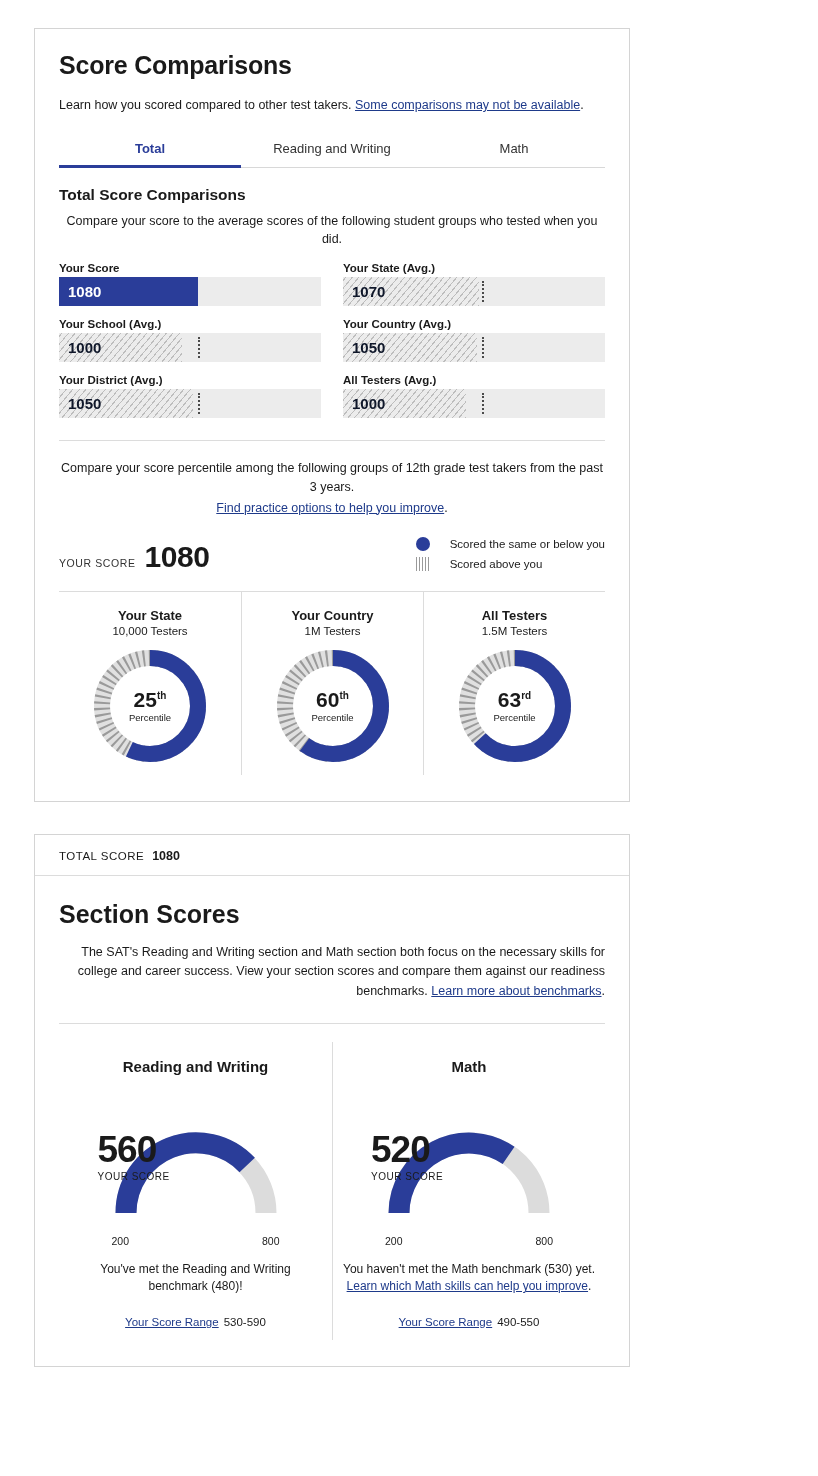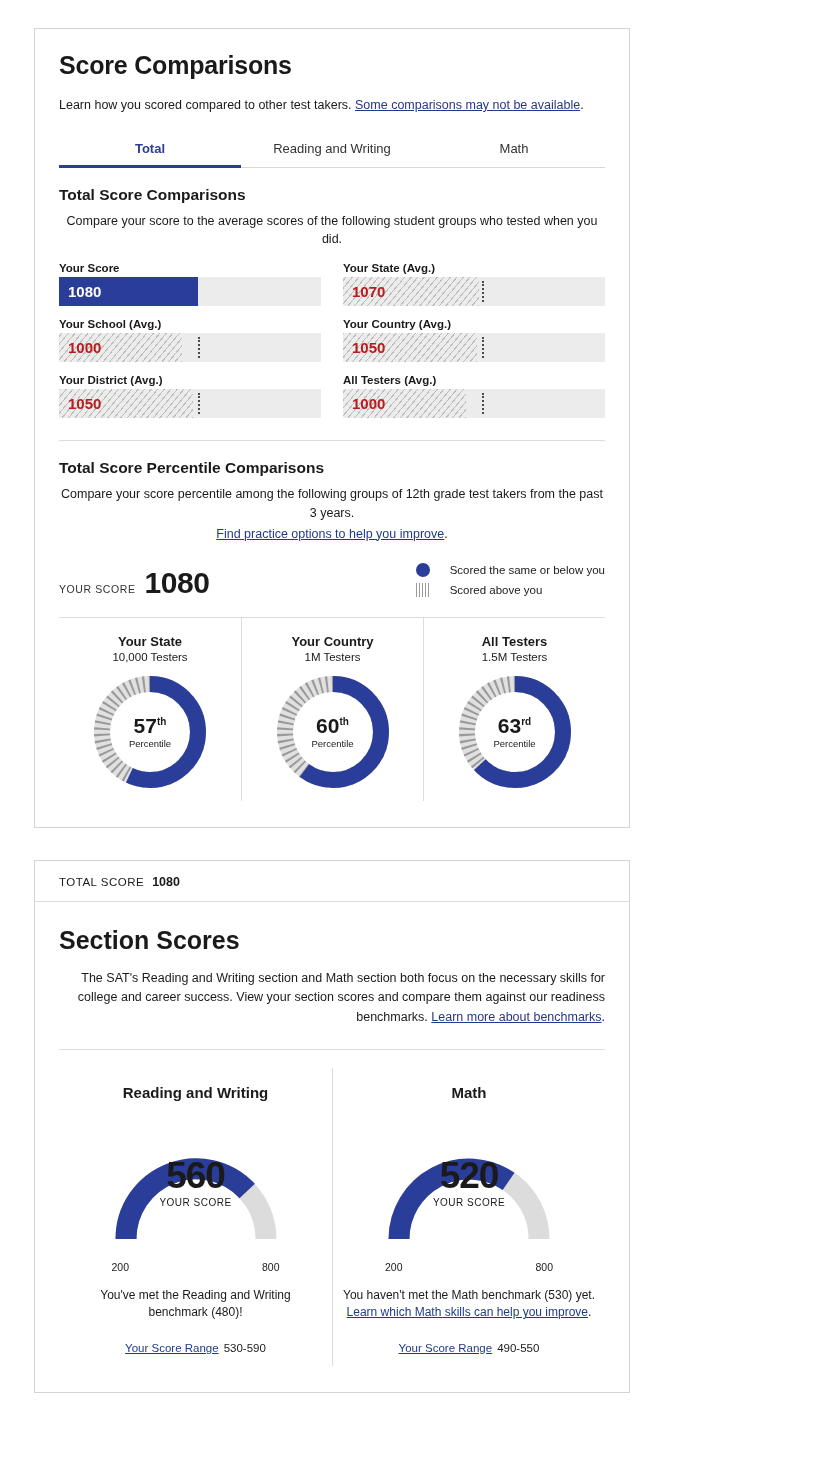--- a/index.html
+++ b/index.html
@@ -112,21 +112,21 @@
   }
   .bar-val {
     position: absolute;
     left: 9px; top: 0; bottom: 0;
     display: flex; align-items: center;
     font-size: 15px;
     font-weight: bold;
     z-index: 3;
   }
   .bar-val.onblue { color: #ffffff; }
-  .bar-val.ongray { color: #b91c1c; }
+  .bar-val.ongray { color: #0f172a; }
   .bar-marker {
     position: absolute;
     top: 4px; bottom: 4px;
     width: 0;
     border-left: 2px dotted #4a4a4a;
     z-index: 2;
   }
 
   .hr {
     border: none;
@@ -271,21 +271,21 @@
   }
   .gauge-wrap {
     position: relative;
     width: 196px; height: 150px;
     margin: 0 auto 0 auto;
   }
   .gauge-center {
     position: absolute;
     left: 0; right: 0;
     top: 46px;
-    text-align: center;
+    text-align: left;
   }
   .gauge-num {
     font-size: 37px;
     font-weight: bold;
     line-height: 1;
     letter-spacing: -1px;
   }
   .gauge-cap {
     font-size: 10px;
     letter-spacing: 0.5px;
@@ -391,21 +391,20 @@
             <div class="bar-fill hatch" style="width:47%"></div>
             <div class="bar-marker" style="left:53%"></div>
             <div class="bar-val ongray">1000</div>
           </div>
         </div>
 
       </div>
 
       <hr class="hr">
 
-      <h2 class="section">Total Score Percentile Comparisons</h2>
       <p class="section-desc" style="margin-bottom:3px">Compare your score percentile among the following groups of 12th grade test takers from the past 3 years.</p>
       <p class="section-desc">
         <a class="link">Find practice options to help you improve</a><span>.</span>
       </p>
 
       <div class="pct-head">
         <div class="your-score-big">
           <span class="ys-label">YOUR SCORE</span>
           <span class="ys-value">1080</span>
         </div>
@@ -426,21 +425,21 @@
         <div class="donut-col">
           <div class="donut-title">Your State</div>
           <div class="donut-sub">10,000 Testers</div>
           <div class="donut-wrap">
             <svg width="118" height="118" viewBox="0 0 118 118">
               <circle cx="59" cy="59" r="48" fill="none" stroke="#e0e0e0" stroke-width="16"></circle>
               <circle cx="59" cy="59" r="48" fill="none" stroke="#9a9a9a" stroke-width="16" stroke-dasharray="2 4" transform="rotate(-90 59 59)"></circle>
               <circle cx="59" cy="59" r="48" fill="none" stroke="#2a3d99" stroke-width="16" stroke-dasharray="171.9 129.7" transform="rotate(-90 59 59)"></circle>
             </svg>
             <div class="donut-center">
-              <div class="donut-num"><span>57</span><sup>th</sup></div>
+              <div class="donut-num"><span>25</span><sup>th</sup></div>
               <div class="donut-cap">Percentile</div>
             </div>
           </div>
         </div>
 
         <div class="donut-col">
           <div class="donut-title">Your Country</div>
           <div class="donut-sub">1M Testers</div>
           <div class="donut-wrap">
             <svg width="118" height="118" viewBox="0 0 118 118">

